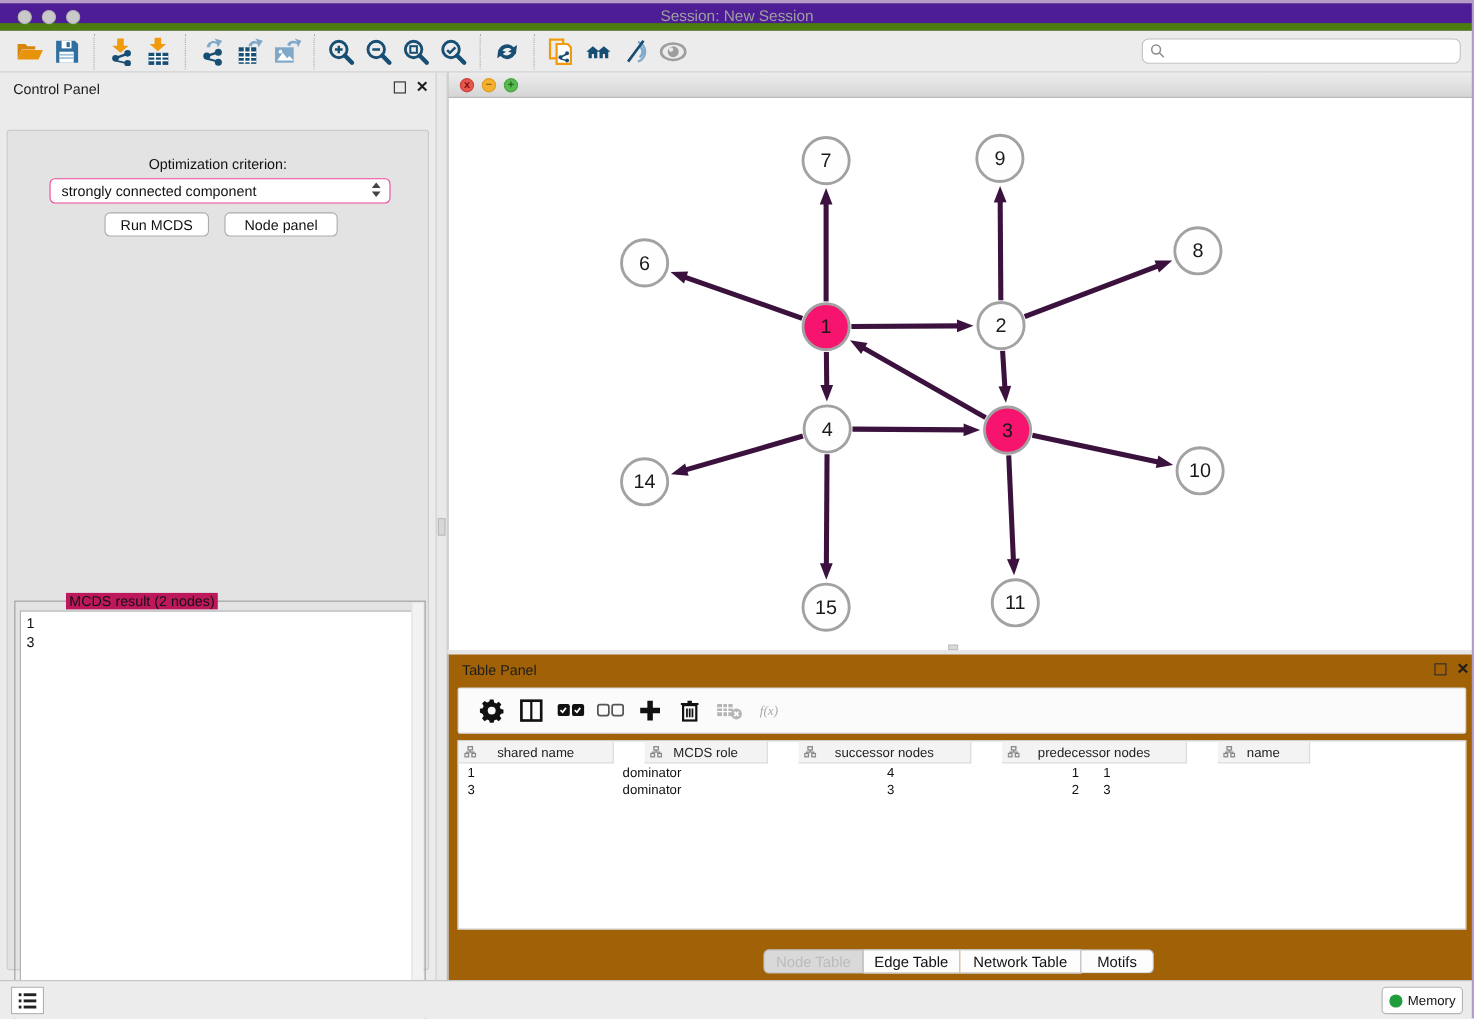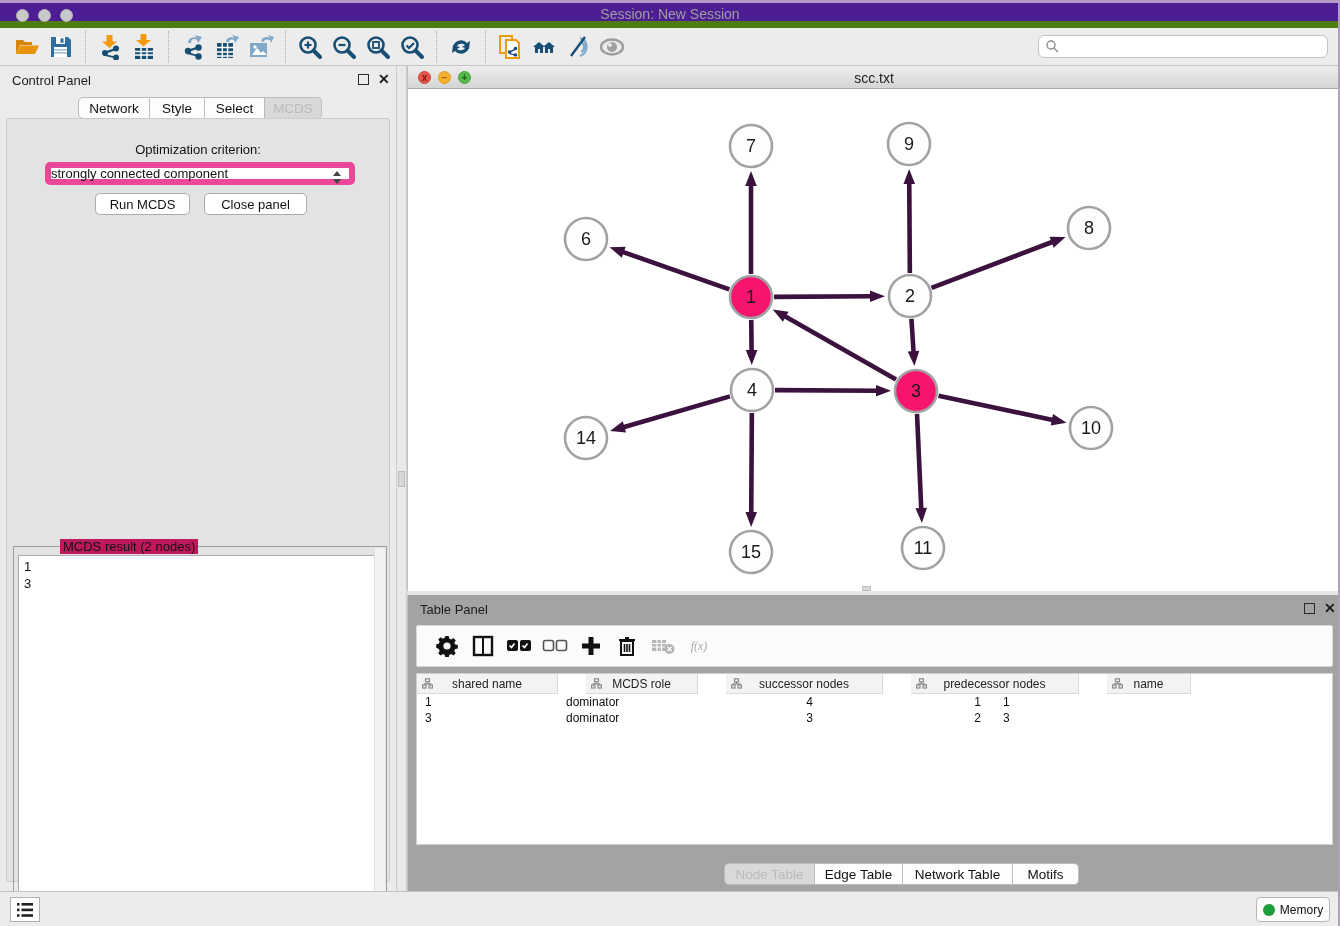--- a/index.html
+++ b/index.html
@@ -33,21 +33,21 @@
 
   .tabrow { position:absolute; display:flex; }
   .tab { height:22px; border:1px solid #bdbdbd; border-left:none; background:#fdfdfd; color:#111; font-size:13.5px; font-weight:500; display:flex; align-items:center; justify-content:center; cursor:pointer; }
   .tab:first-child { border-left:1px solid #bdbdbd; border-radius:5px 0 0 5px; }
   .tab:last-child { border-radius:0 5px 5px 0; }
   .tab.dim { background:#d9d9d9; color:#bcbcbc; }
 
   #cp-tabs { left:78px; top:31px; }
   #cp-content { position:absolute; left:6px; top:52px; width:384px; height:764px; background:#e3e3e3; border:1px solid #cbcbcb; border-radius:3px; }
   #opt-label { position:absolute; top:23px; width:100%; text-align:center; font-size:13px; color:#111; }
-  #opt-select { position:absolute; left:38px; top:43px; width:310px; height:23px; background:#fff; border:6px solid #ec4899; border-radius:5px; font-size:13px; color:#111; display:flex; align-items:center; cursor:pointer; }
+  #opt-select { position:absolute; left:38px; top:43px; width:310px; height:23px; background:#fff; border:1px solid #ec4899; border-radius:5px; font-size:13px; color:#111; display:flex; align-items:center; padding-left:10px; cursor:pointer; }
   .updown { position:absolute; right:7px; top:3px; width:9px; height:16px; }
   .updown i { display:block; width:0; height:0; border-left:4.5px solid transparent; border-right:4.5px solid transparent; }
   .updown .up { border-bottom:5px solid #444; margin-bottom:3px; }
   .updown .dn { border-top:5px solid #444; }
   .cp-btn { position:absolute; top:74px; height:22px; background:#fff; border:1px solid #ababab; border-radius:5px; font-size:13px; color:#111; display:flex; align-items:center; justify-content:center; cursor:pointer; }
   #btn-run { left:88px; width:95px; }
   #btn-close { left:197px; width:103px; }
 
   #result-box { position:absolute; left:6px; top:427px; width:374px; height:384px; border:1px solid #9e9e9e; }
   #result-legend { position:absolute; left:22px; top:-8px; background:#be185d; padding:0 3px; font-size:13px; color:#111;margin-left:24px; }
@@ -64,21 +64,21 @@
   #net-window { position:absolute; left:407px; top:66px; width:933px; height:525px; border-left:1px solid #c2c2c2; }
   #net-titlebar { position:relative; height:23px; background:linear-gradient(#ededed,#d5d5d5); border-bottom:1px solid #aaa; }
   #net-titlebar .light { position:absolute; top:5px; width:13px; height:13px; border-radius:50%; font-size:10px; font-weight:bold; text-align:center; line-height:12px; cursor:pointer; }
   .lr { left:10px; background:#e6564d; border:1px solid #ce4138; color:#7e130d; }
   .ly { left:30px; background:#f5b02e; border:1px solid #e09c1c; color:#93611a; }
   .lg { left:50px; background:#57ba50; border:1px solid #48a53f; color:#1d6418; }
   #net-title { position:absolute; top:4px; width:100%; text-align:center; font-size:14px; color:#1e1e1e; }
   #net-canvas { position:relative; width:933px; height:502px; background:#fff; }
 
   
-  #table-panel { position:absolute; left:407px; top:595px; width:933px; height:296px; background:#a3a3a3; border-left:1px solid #c2c2c2; }
+  #table-panel { position:absolute; left:407px; top:595px; width:933px; height:296px; background:#a16207; border-left:1px solid #c2c2c2; }
   #table-panel .ph-float { left:896px; } #table-panel .ph-close { left:916px; }
   #tp-toolbar { position:absolute; left:8px; top:30px; width:917px; height:42px; background:#fbfbfb; border:1px solid #d7d7d7; border-radius:2px; display:flex; align-items:center; padding-left:12px; }
   .tpbtn { width:36px; height:36px; display:flex; align-items:center; justify-content:center; cursor:pointer; }
   .fx { font-family:"Liberation Serif", serif; font-style:italic; font-size:12px; color:#a9a9a9; }
 
   #tp-table { position:absolute; left:8px; top:78px; width:917px; height:172px; background:#fff; border:1px solid #cfcfcf; overflow:hidden; }
   #tp-header { display:flex; height:20px;gap:28px; }
   .hcell { background:#f3f3f3; border-right:1px solid #d9d9d9; border-bottom:1px solid #d9d9d9; display:flex; align-items:center; justify-content:center; gap:5px; font-size:12px; color:#222; position:relative; }
   .hcell svg { position:absolute; left:5px; }
   .trow { display:flex; height:16px; }
@@ -252,56 +252,49 @@
     <input type="text" placeholder="" style="">
   </div>
 </div>
 
 <div id="control-panel">
   <div class="panel-head">
     <span class="ph-title">Control Panel</span>
     <span class="ph-float"></span>
     <span class="ph-close">✕</span>
   </div>
-  <div id="cp-tabs" class="tabrow">
-      <div class="tab" style="width: 72px;">Network</div>
-      <div class="tab" style="width: 55px;">Style</div>
-      <div class="tab" style="width: 60px;">Select</div>
-      <div class="tab dim" style="width: 57px;">MCDS</div>
-    </div>
   <div id="cp-content">
     <div id="opt-label">Optimization criterion:</div>
     <div id="opt-select">
       <span>strongly connected component</span>
       <span class="updown">
           <i class="up"></i>
           <i class="dn"></i>
         </span>
     </div>
     <div id="btn-run" class="cp-btn">Run MCDS</div>
-    <div id="btn-close" class="cp-btn">Close panel</div>
+    <div id="btn-close" class="cp-btn">Node panel</div>
     <div id="result-box">
       <span id="result-legend">MCDS result (2 nodes)</span>
       <div id="result-text">1
 3</div>
       <div id="result-scroll"></div>
     </div>
   </div>
 </div>
 
 <div id="v-split">
     <div class="grip"></div>
   </div>
 
 <div id="net-window">
   <div id="net-titlebar">
     <div class="light lr">x</div>
     <div class="light ly">−</div>
     <div class="light lg">+</div>
-    <div id="net-title">scc.txt</div>
   </div>
   <div id="net-canvas">
     <svg id="graph-svg" width="933" height="502" viewBox="0 0 933 502">
         <line x1="343" y1="185" x2="343" y2="95" stroke="#3B123E" stroke-width="4.6"></line>
         <polygon points="343,82 348.8,97 337.2,97" fill="#3B123E"></polygon>
         <line x1="321.3015285768616" y1="200.3726585300483" x2="213.84964843822868" y2="162.60169460252888" stroke="#3B123E" stroke-width="4.6"></line>
         <polygon points="201.58529502515046,158.2905885542953 217.65988858483723,157.7931532410376 213.81305549564422,168.7367301327074" fill="#3B123E"></polygon>
         <line x1="365.9995451264251" y1="207.85534877278977" x2="464.0007515302541" y2="207.23898898408643" stroke="#3B123E" stroke-width="4.6"></line>
         <polygon points="477.00049442779874,207.1572295947937 462.03726835047013,213.05145264442064 461.9643138184859,201.45168205891923" fill="#3B123E"></polygon>
         <line x1="343.2472975320624" y1="230.99867048180474" x2="343.59142146876644" y2="263.0021965952791" stroke="#3B123E" stroke-width="4.6"></line>
@@ -507,21 +500,21 @@
           <div class="tcell" style="width: 141px;">3</div>
           <div class="tcell" style="width: 112px;">dominator</div>
           <div class="tcell right" style="width: 157px;">3</div>
           <div class="tcell right" style="width: 168px;">2</div>
           <div class="tcell" style="width: 84px;">3</div>
         </div>
       </div>
   </div>
 
   <div id="tp-tabs" class="tabrow">
-      <div class="tab dim" style="width: 91px; margin-left: 30px;">Node Table</div>
+      <div class="tab dim" style="width: 91px;">Node Table</div>
       <div class="tab" style="width: 88px;">Edge Table</div>
       <div class="tab" style="width: 110px;">Network Table</div>
       <div class="tab" style="width: 66px;">Motifs</div>
     </div>
 </div>
 
 <div id="status-bar">
   <div id="list-btn">
     <svg width="18" height="16" viewBox="0 0 18 16">
         <g fill="#222">

